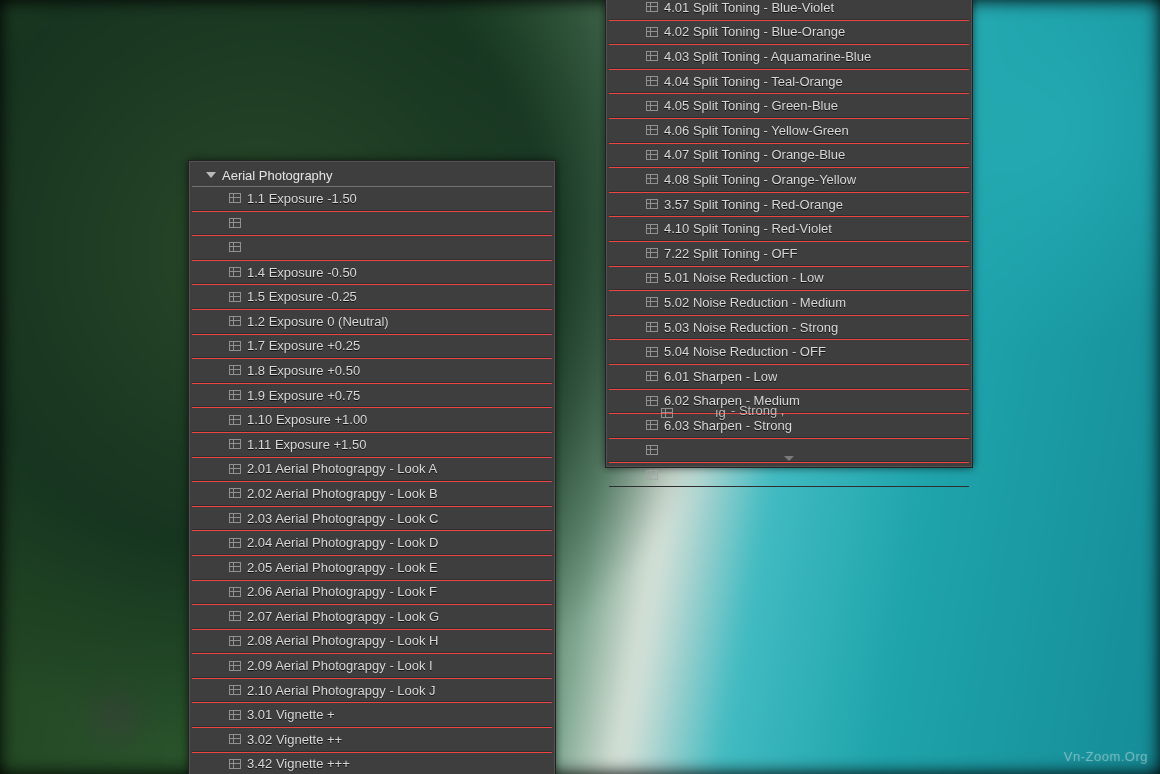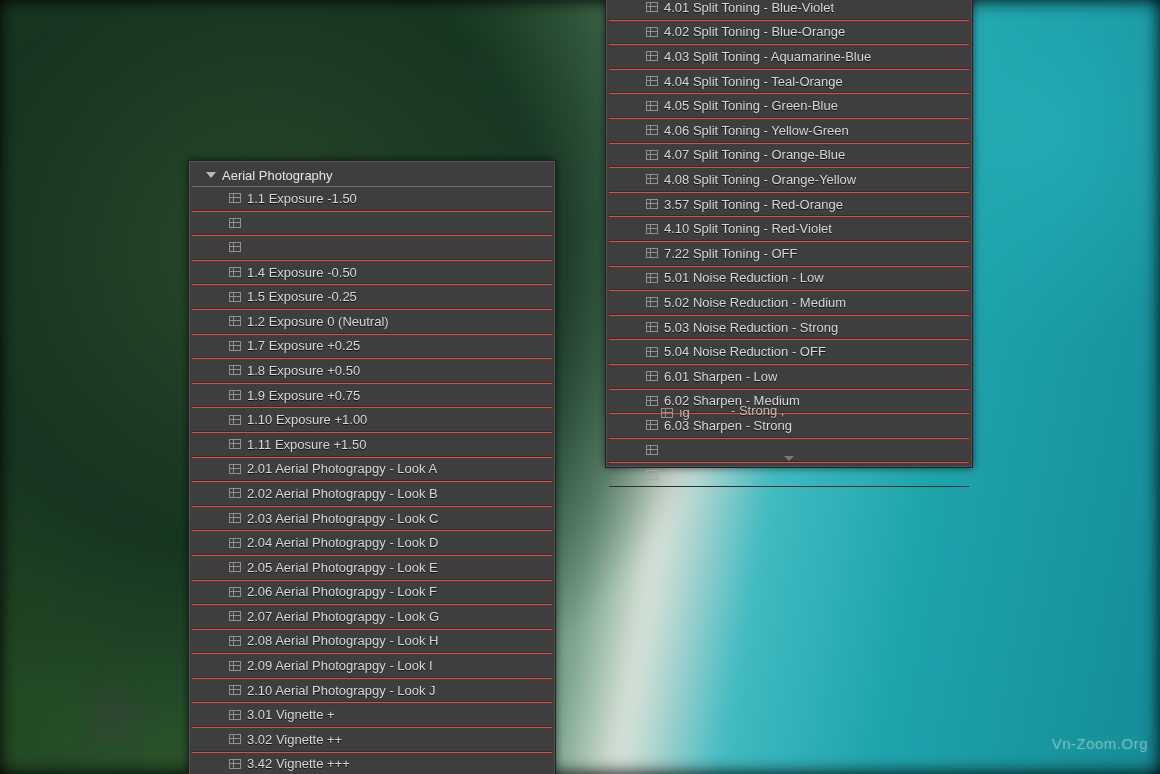--- a/index.html
+++ b/index.html
@@ -29,23 +29,23 @@
         #d7e2d9 58%,
         #b9d8d2 60%,
         #3cbcc3 66%,
         #1aa5ae 78%,
         #0f8d99 100%);
     filter: blur(9px) saturate(0.95);
   }
   .watermark {
     position: absolute;
     right: 12px;
-    bottom: 22px;
+    bottom: 10px;
     color: rgba(255,255,255,0.35);
-    font-size: 15px;
+    font-size: 13px;
     letter-spacing: 0.5px;
     text-shadow: 0 0 3px rgba(255,255,255,0.15);
     font-weight: 500;
   }
   .panel {
     position: absolute;
     background: #3e3e3e;
     border: 1px solid #222;
     box-shadow: 0 0 8px rgba(0,0,0,0.6), inset 0 0 0 1px #525252;
     box-sizing: border-box;
@@ -339,21 +339,21 @@
         <div class="row suppress">
           <span class="icon-preset"></span>
           <span class="label">6.04 Sharpen - OFF</span>
         </div>
         <div class="row suppress">
           <span class="icon-preset"></span>
           <span class="label"></span>
         </div>
       </div>
 
-    <div class="ghost-row" style="left:52px; top:409px;">
+    <div class="ghost-row" style="left:52px; top:409px;gap:36px;">
       <span class="icon-preset"></span>
       <span>ıg</span>
     </div>
     <div class="ghost-row" style="left:122px; top:407px;">
       <span>- Strong ,</span>
     </div>
 
     <span class="scroll-arrow"></span>
   </div>
 </div>

